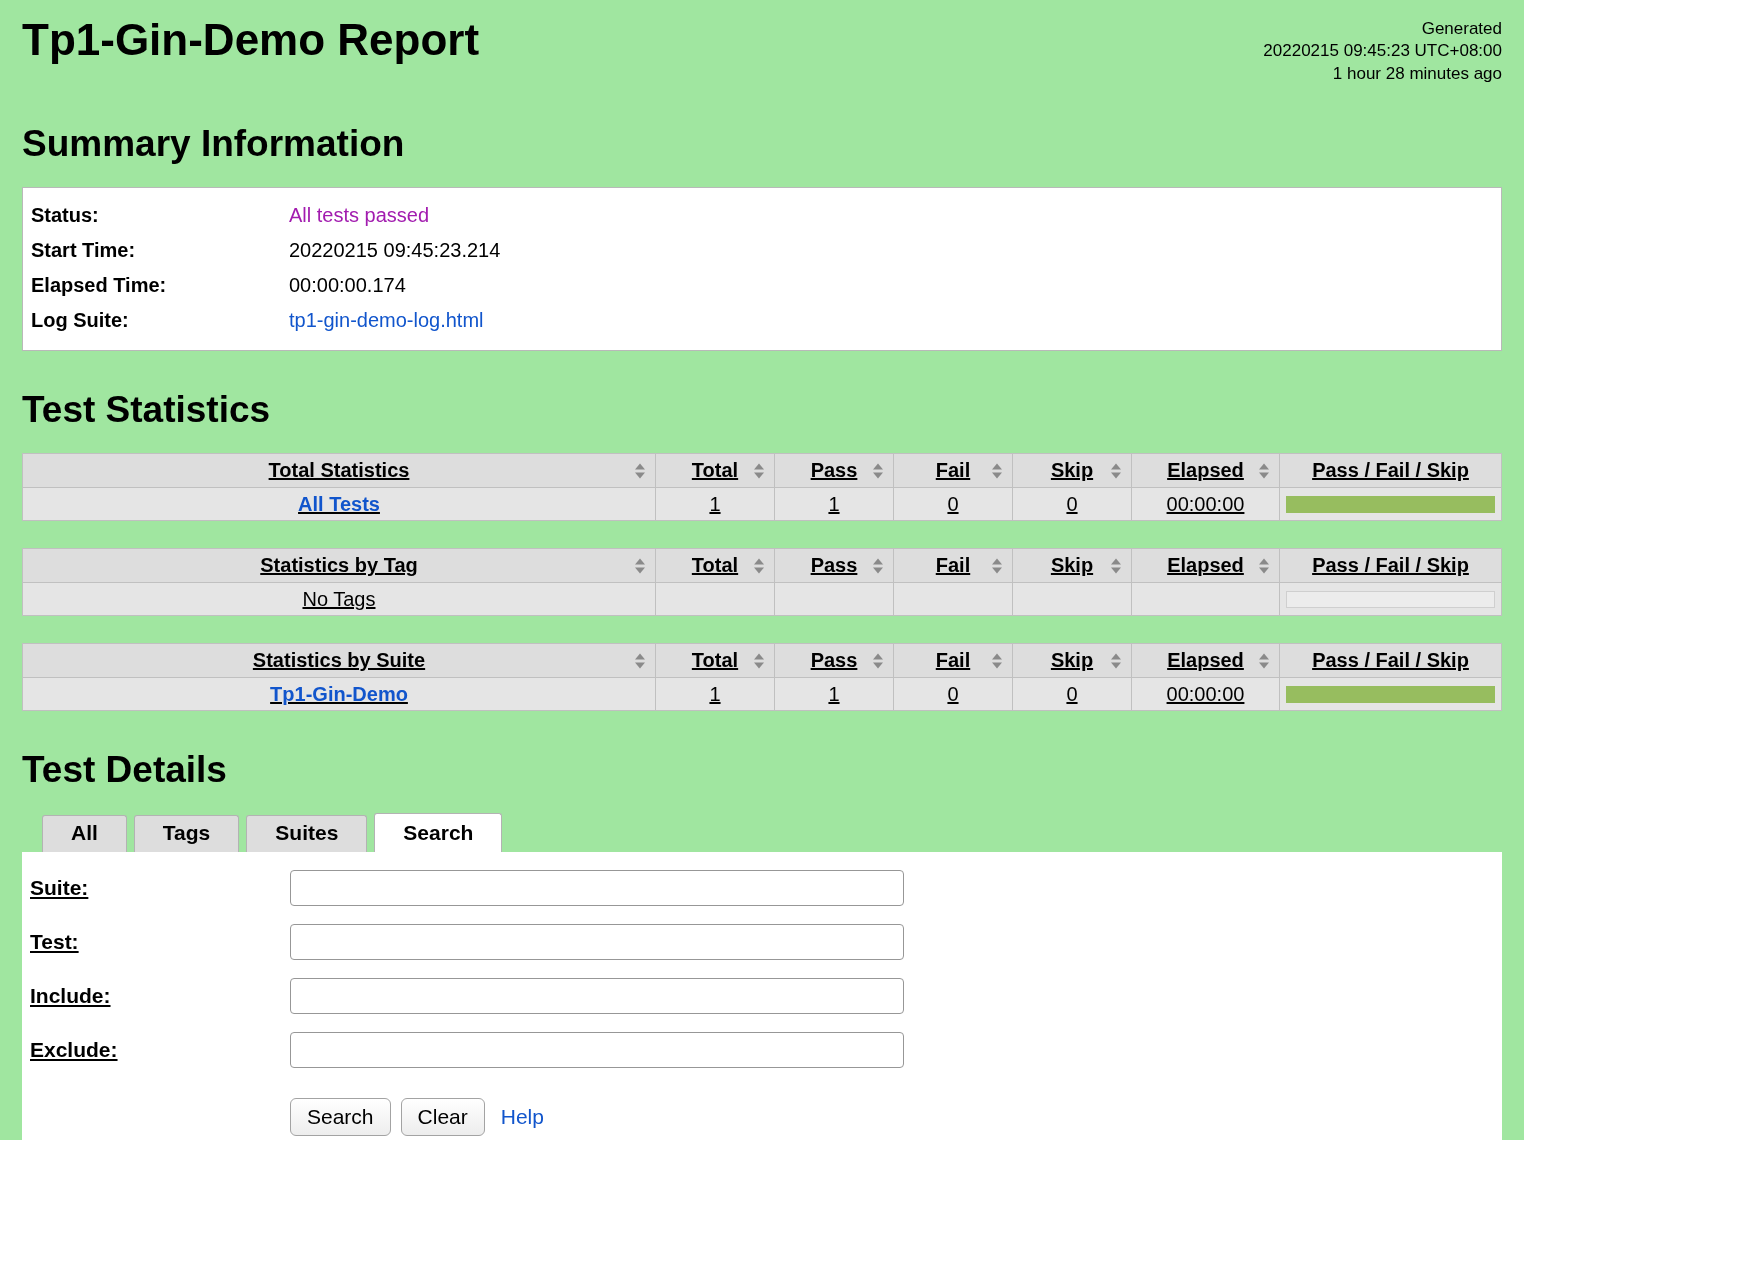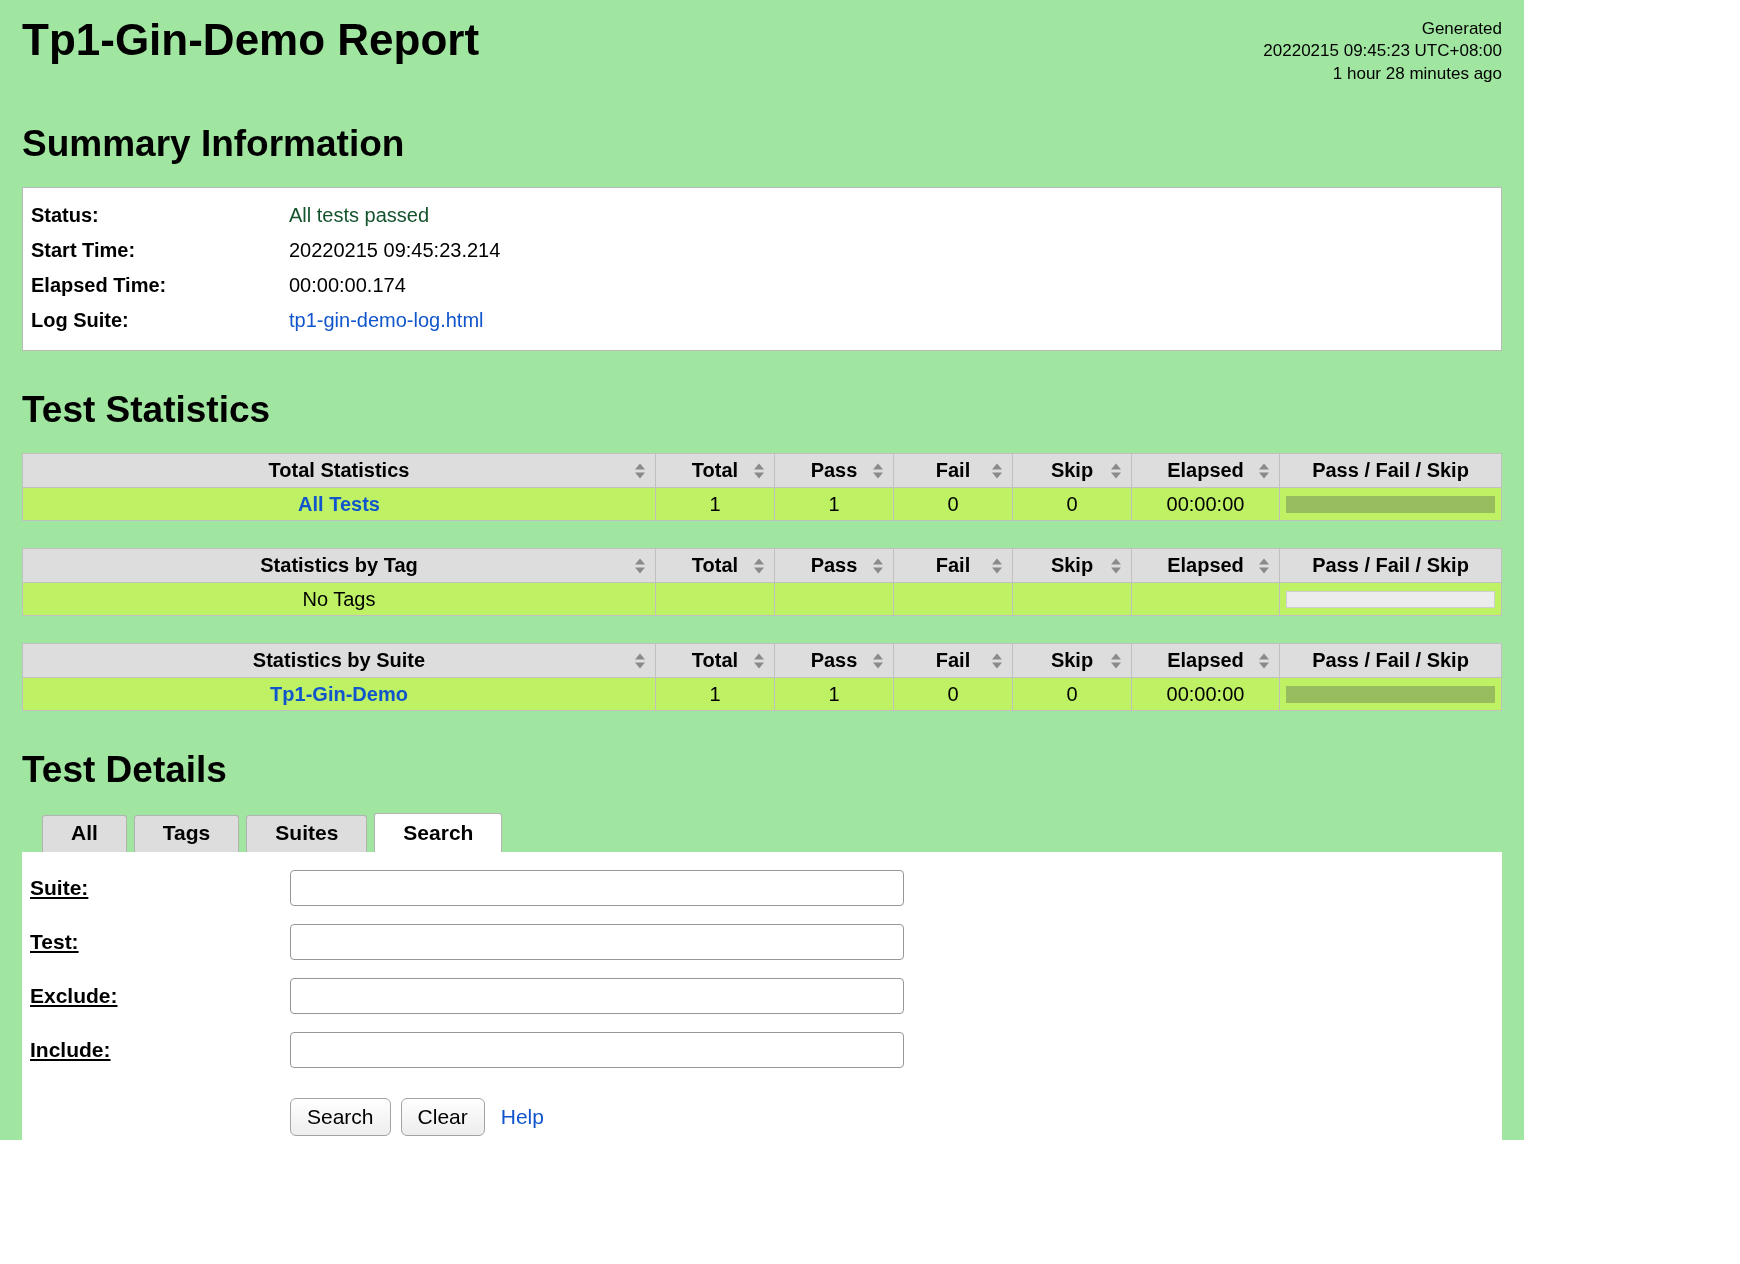--- a/index.html
+++ b/index.html
@@ -28,31 +28,32 @@
   
   .summary-box {
     background: #fff;
     border: 1px solid #b9b9b9;
     padding: 10px 0 12px 0;
     font-size: 20px;
   }
   .summary-row { display: flex; padding: 4px 8px; line-height: 1.35; }
   .summary-label { width: 258px; font-weight: bold; }
   .summary-value { flex: 1; }
-  .status-pass { color: #14532d; }
+  .status-pass { color: #a21caf; }
   a.link, .link { color: #1155cc; text-decoration: none; cursor: pointer; }
 
   
   table.stats {
     width: 100%;
     border-collapse: collapse;
-    background: #bef264;
+    background: #e5e5e5;
     font-size: 20px;
     margin-bottom: 27px;
     table-layout: fixed;
+    text-decoration: underline;
   }
   table.stats th {
     background: #dddddd;
     border: 1px solid #c0c0c0;
     font-weight: bold;
     text-align: center;
     height: 34px;
     padding: 3px 6px;
     position: relative;
   }
@@ -285,25 +286,25 @@
   <div class="tab-panel">
     <div class="form-row">
       <div class="form-label">Suite:</div>
       <input class="form-input" type="text" value="" style="">
     </div>
     <div class="form-row">
       <div class="form-label">Test:</div>
       <input class="form-input" type="text" value="" style="">
     </div>
     <div class="form-row">
+      <div class="form-label">Include:</div>
+      <input class="form-input" type="text" value="" style="">
+    </div>
+    <div class="form-row">
       <div class="form-label">Exclude:</div>
-      <input class="form-input" type="text" value="" style="">
-    </div>
-    <div class="form-row">
-      <div class="form-label">Include:</div>
       <input class="form-input" type="text" value="" style="">
     </div>
     <div class="buttons-row">
       <button class="btn">Search</button>
       <button class="btn">Clear</button>
       <a class="link help-link">Help</a>
     </div>
   </div>
 
 </div>

